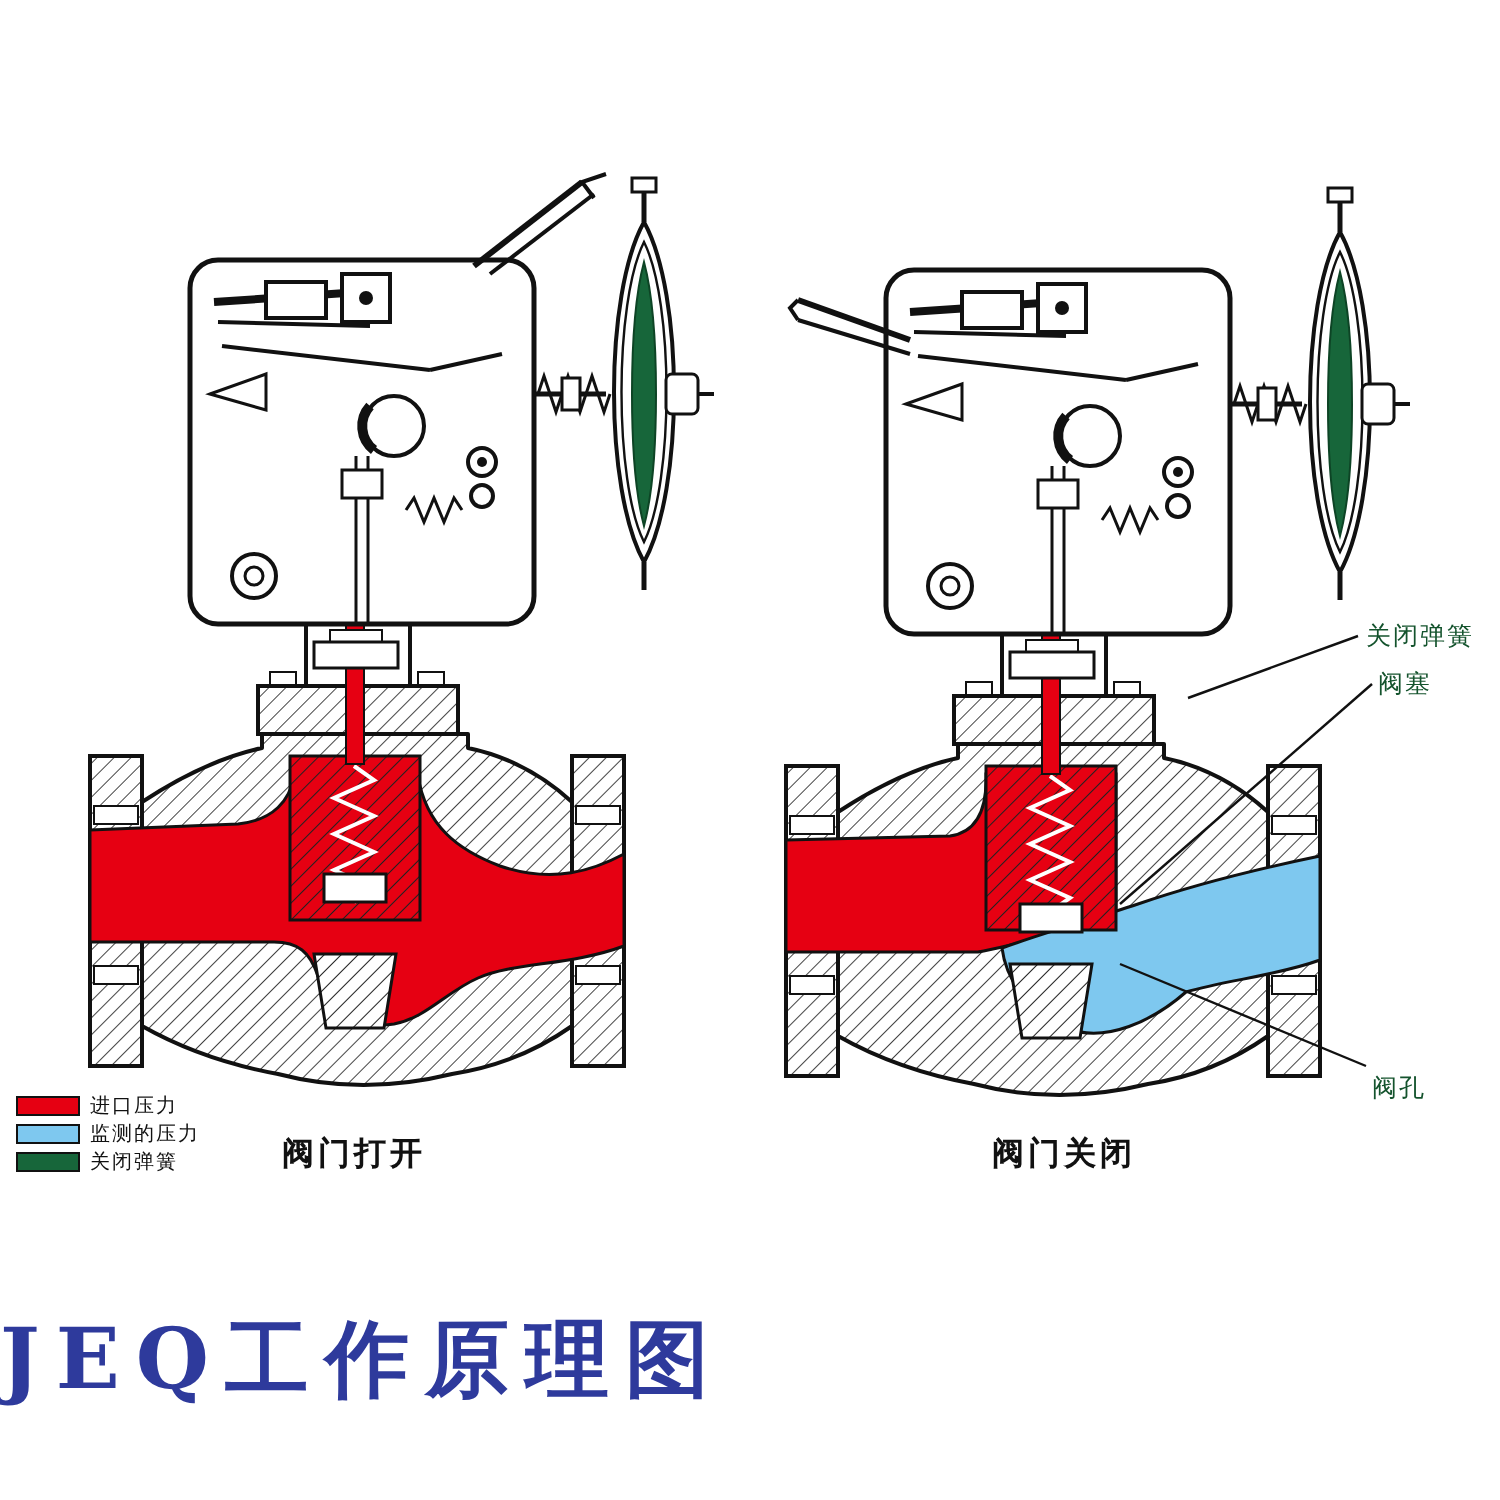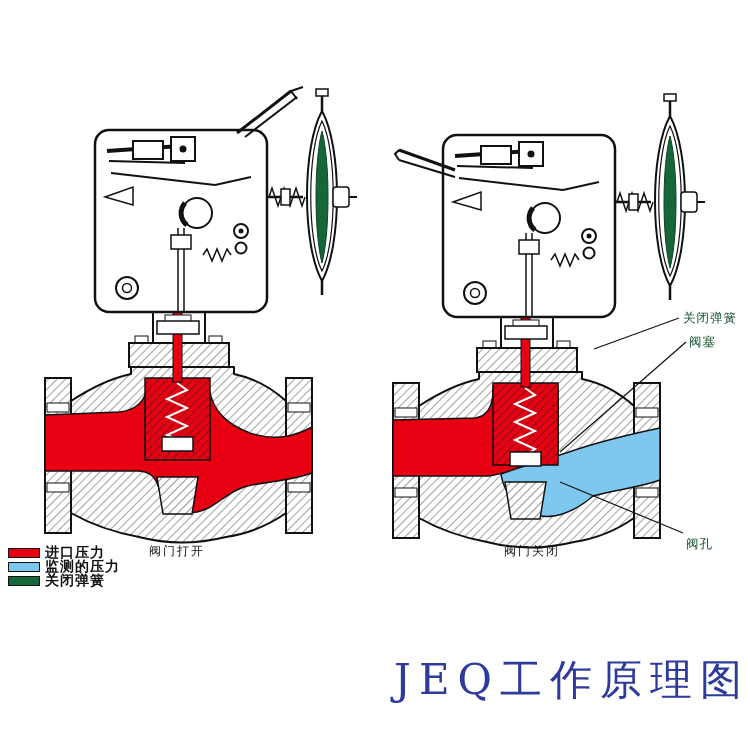--- a/index.html
+++ b/index.html
@@ -3,33 +3,33 @@
 <meta charset="utf-8">
 <style>
   html,body{margin:0;padding:0;background:#fff;}
   #stage{
     position:relative;width:750px;height:750px;background:#ffffff;
     font-family:"Liberation Sans","DejaVu Sans",sans-serif;overflow:hidden;
   }
   #diagram-svg{position:absolute;left:0;top:0;}
   .caption{
     position:absolute;width:120px;text-align:center;
-    font-size:12px;font-weight:400;letter-spacing:2px;color:#111;
+    font-size:16px;font-weight:700;letter-spacing:2px;color:#111;margin-top:24px;
   }
   .annotation{
     position:absolute;font-size:12.5px;color:#14532d;letter-spacing:1px;white-space:nowrap;
   }
   .legend{position:absolute;left:8px;top:546px;}
   .legend-row{display:flex;align-items:center;height:13px;margin-bottom:1px;}
   .legend-swatch{width:32px;height:10px;border:1px solid #111;box-sizing:border-box;margin-right:5px;}
-  .legend-label{font-size:14px;font-weight:700;color:#111;letter-spacing:1px;}
+  .legend-label{font-size:10px;font-weight:400;color:#111;letter-spacing:1px;}
   .page-title{
-    position:absolute;left:0;top:652px;width:750px;text-align:right;
+    position:absolute;left:0;top:652px;width:750px;text-align:left;
     font-family:"DejaVu Serif","Liberation Serif",serif;
-    font-size:42px;font-weight:400;letter-spacing:8px;
+    font-size:42px;font-weight:700;letter-spacing:8px;
   }
 </style>
 </head>
 <body>
 
 <div id="stage">
 
   <svg id="diagram-svg" width="750" height="750" viewBox="0 0 750 750">
     <defs>
       <pattern id="hw" width="6" height="6" patternUnits="userSpaceOnUse" patternTransform="rotate(45)">

